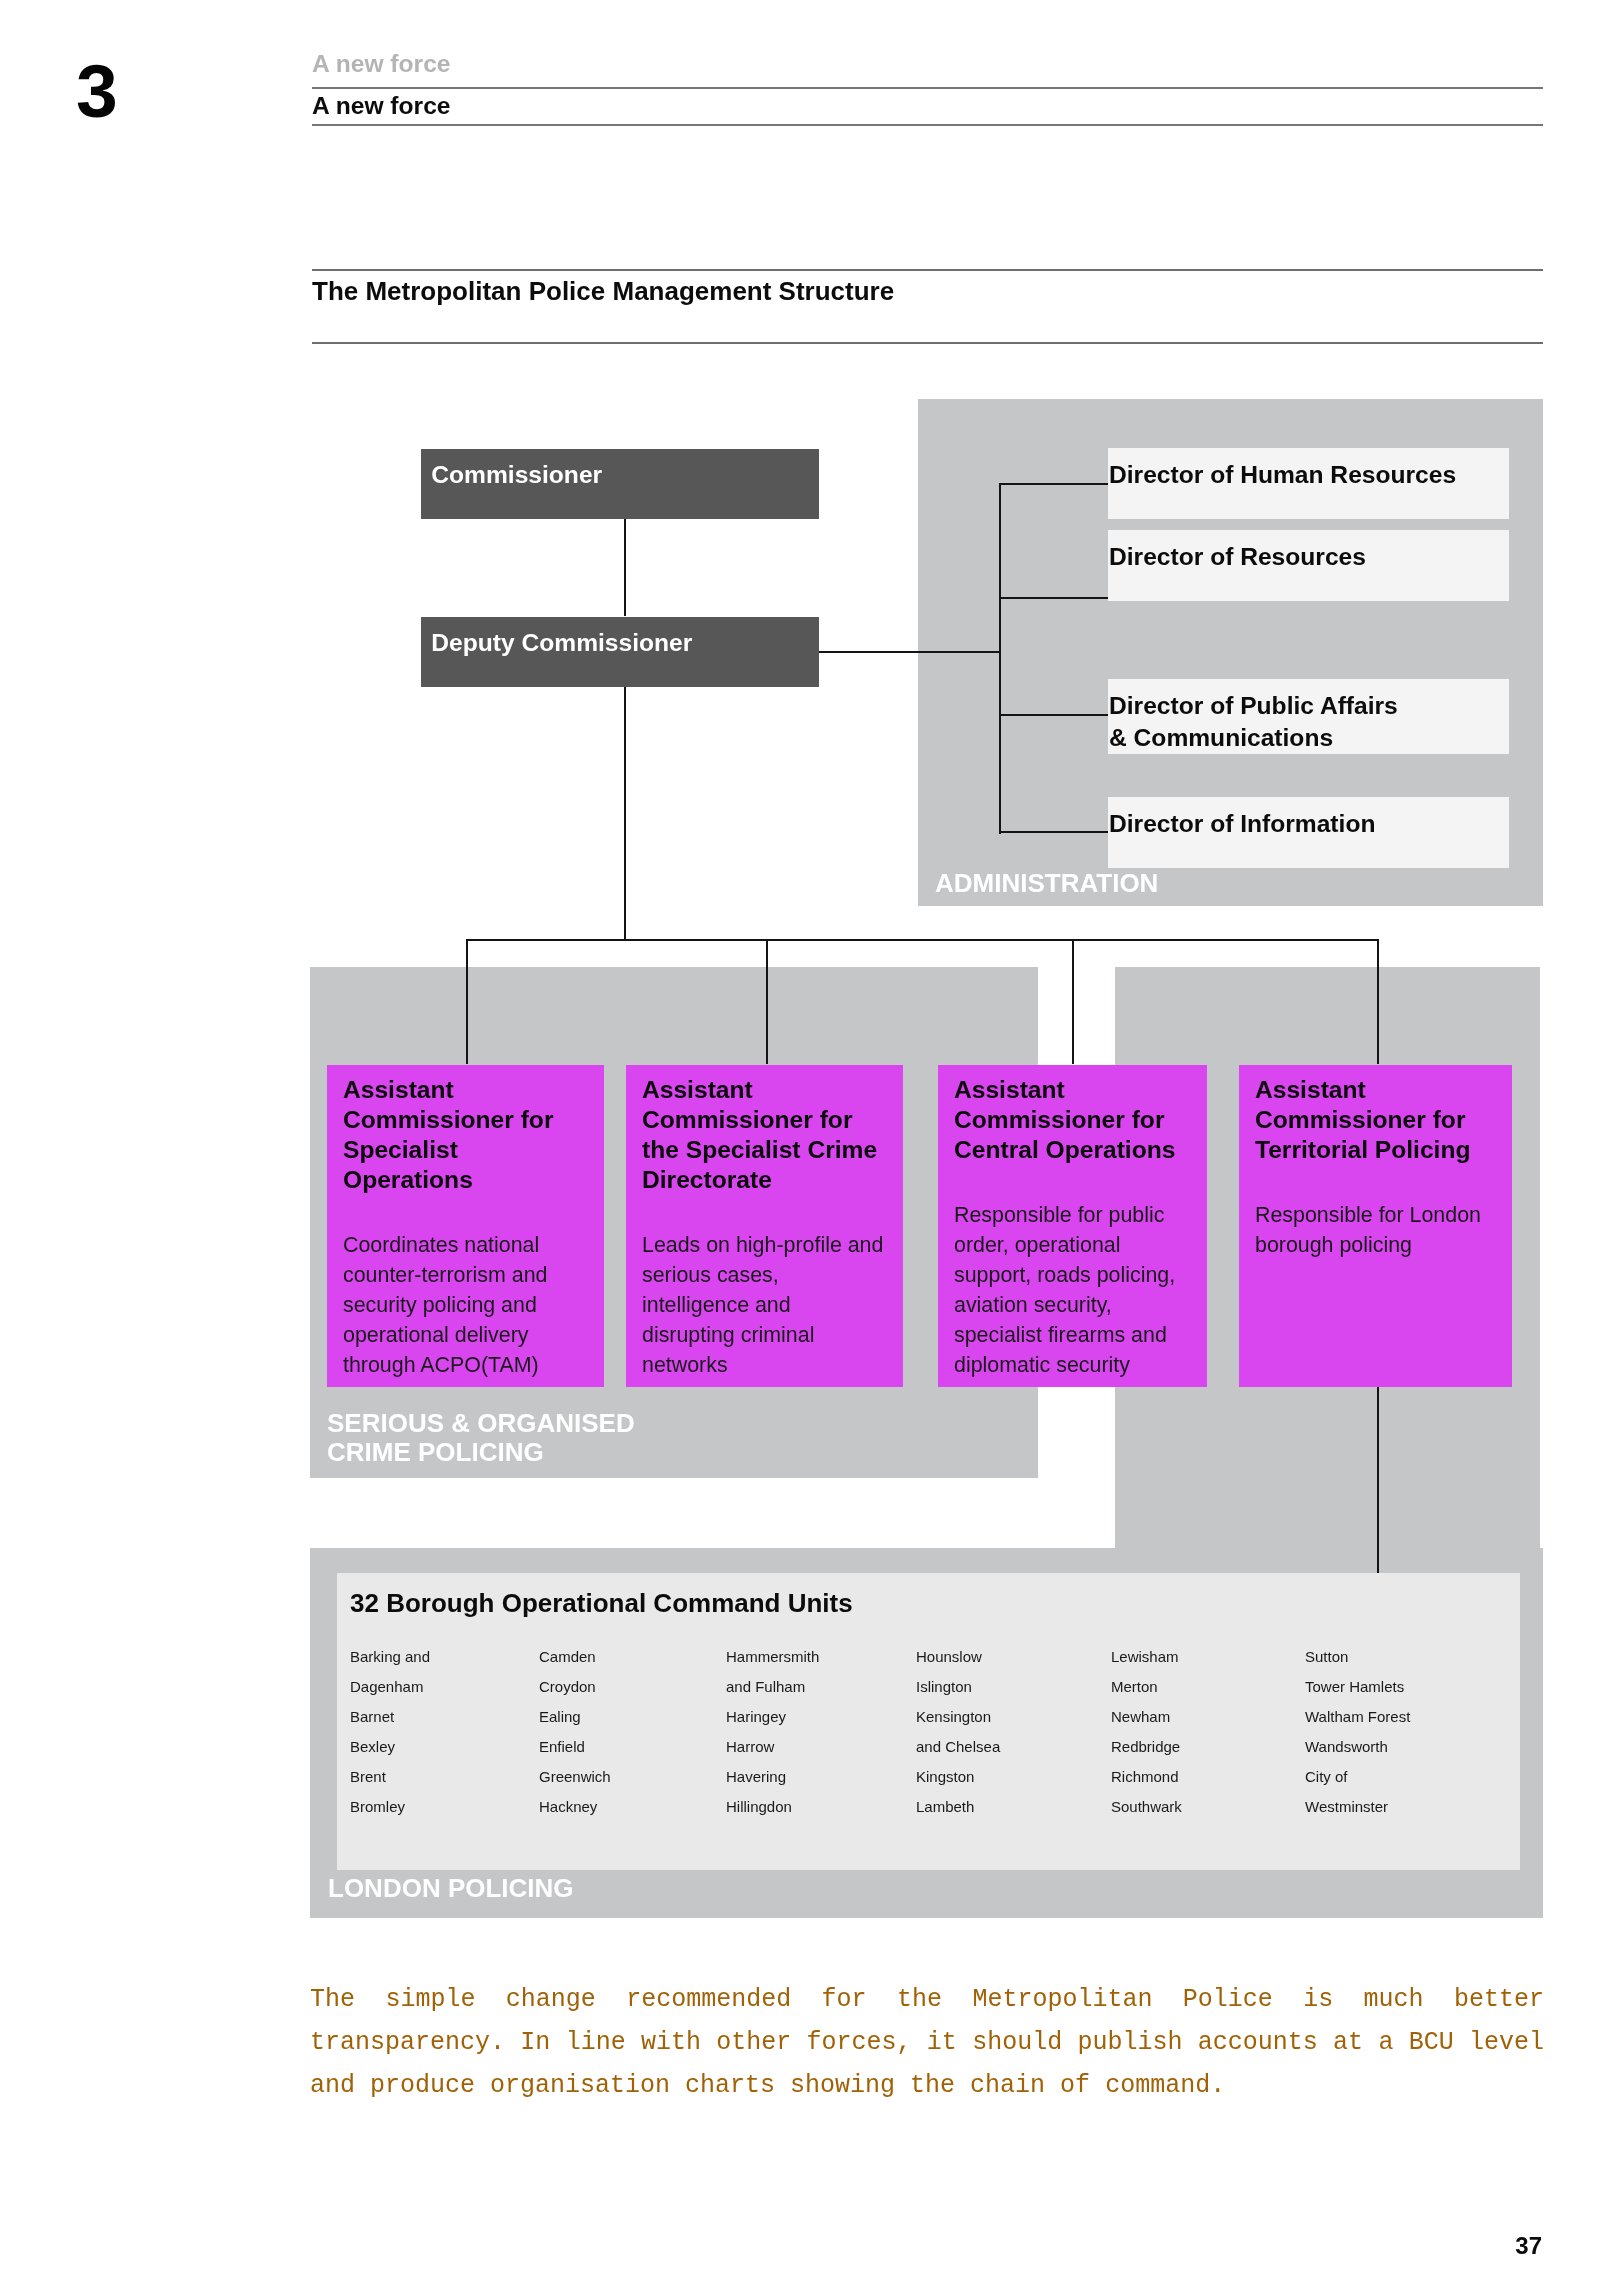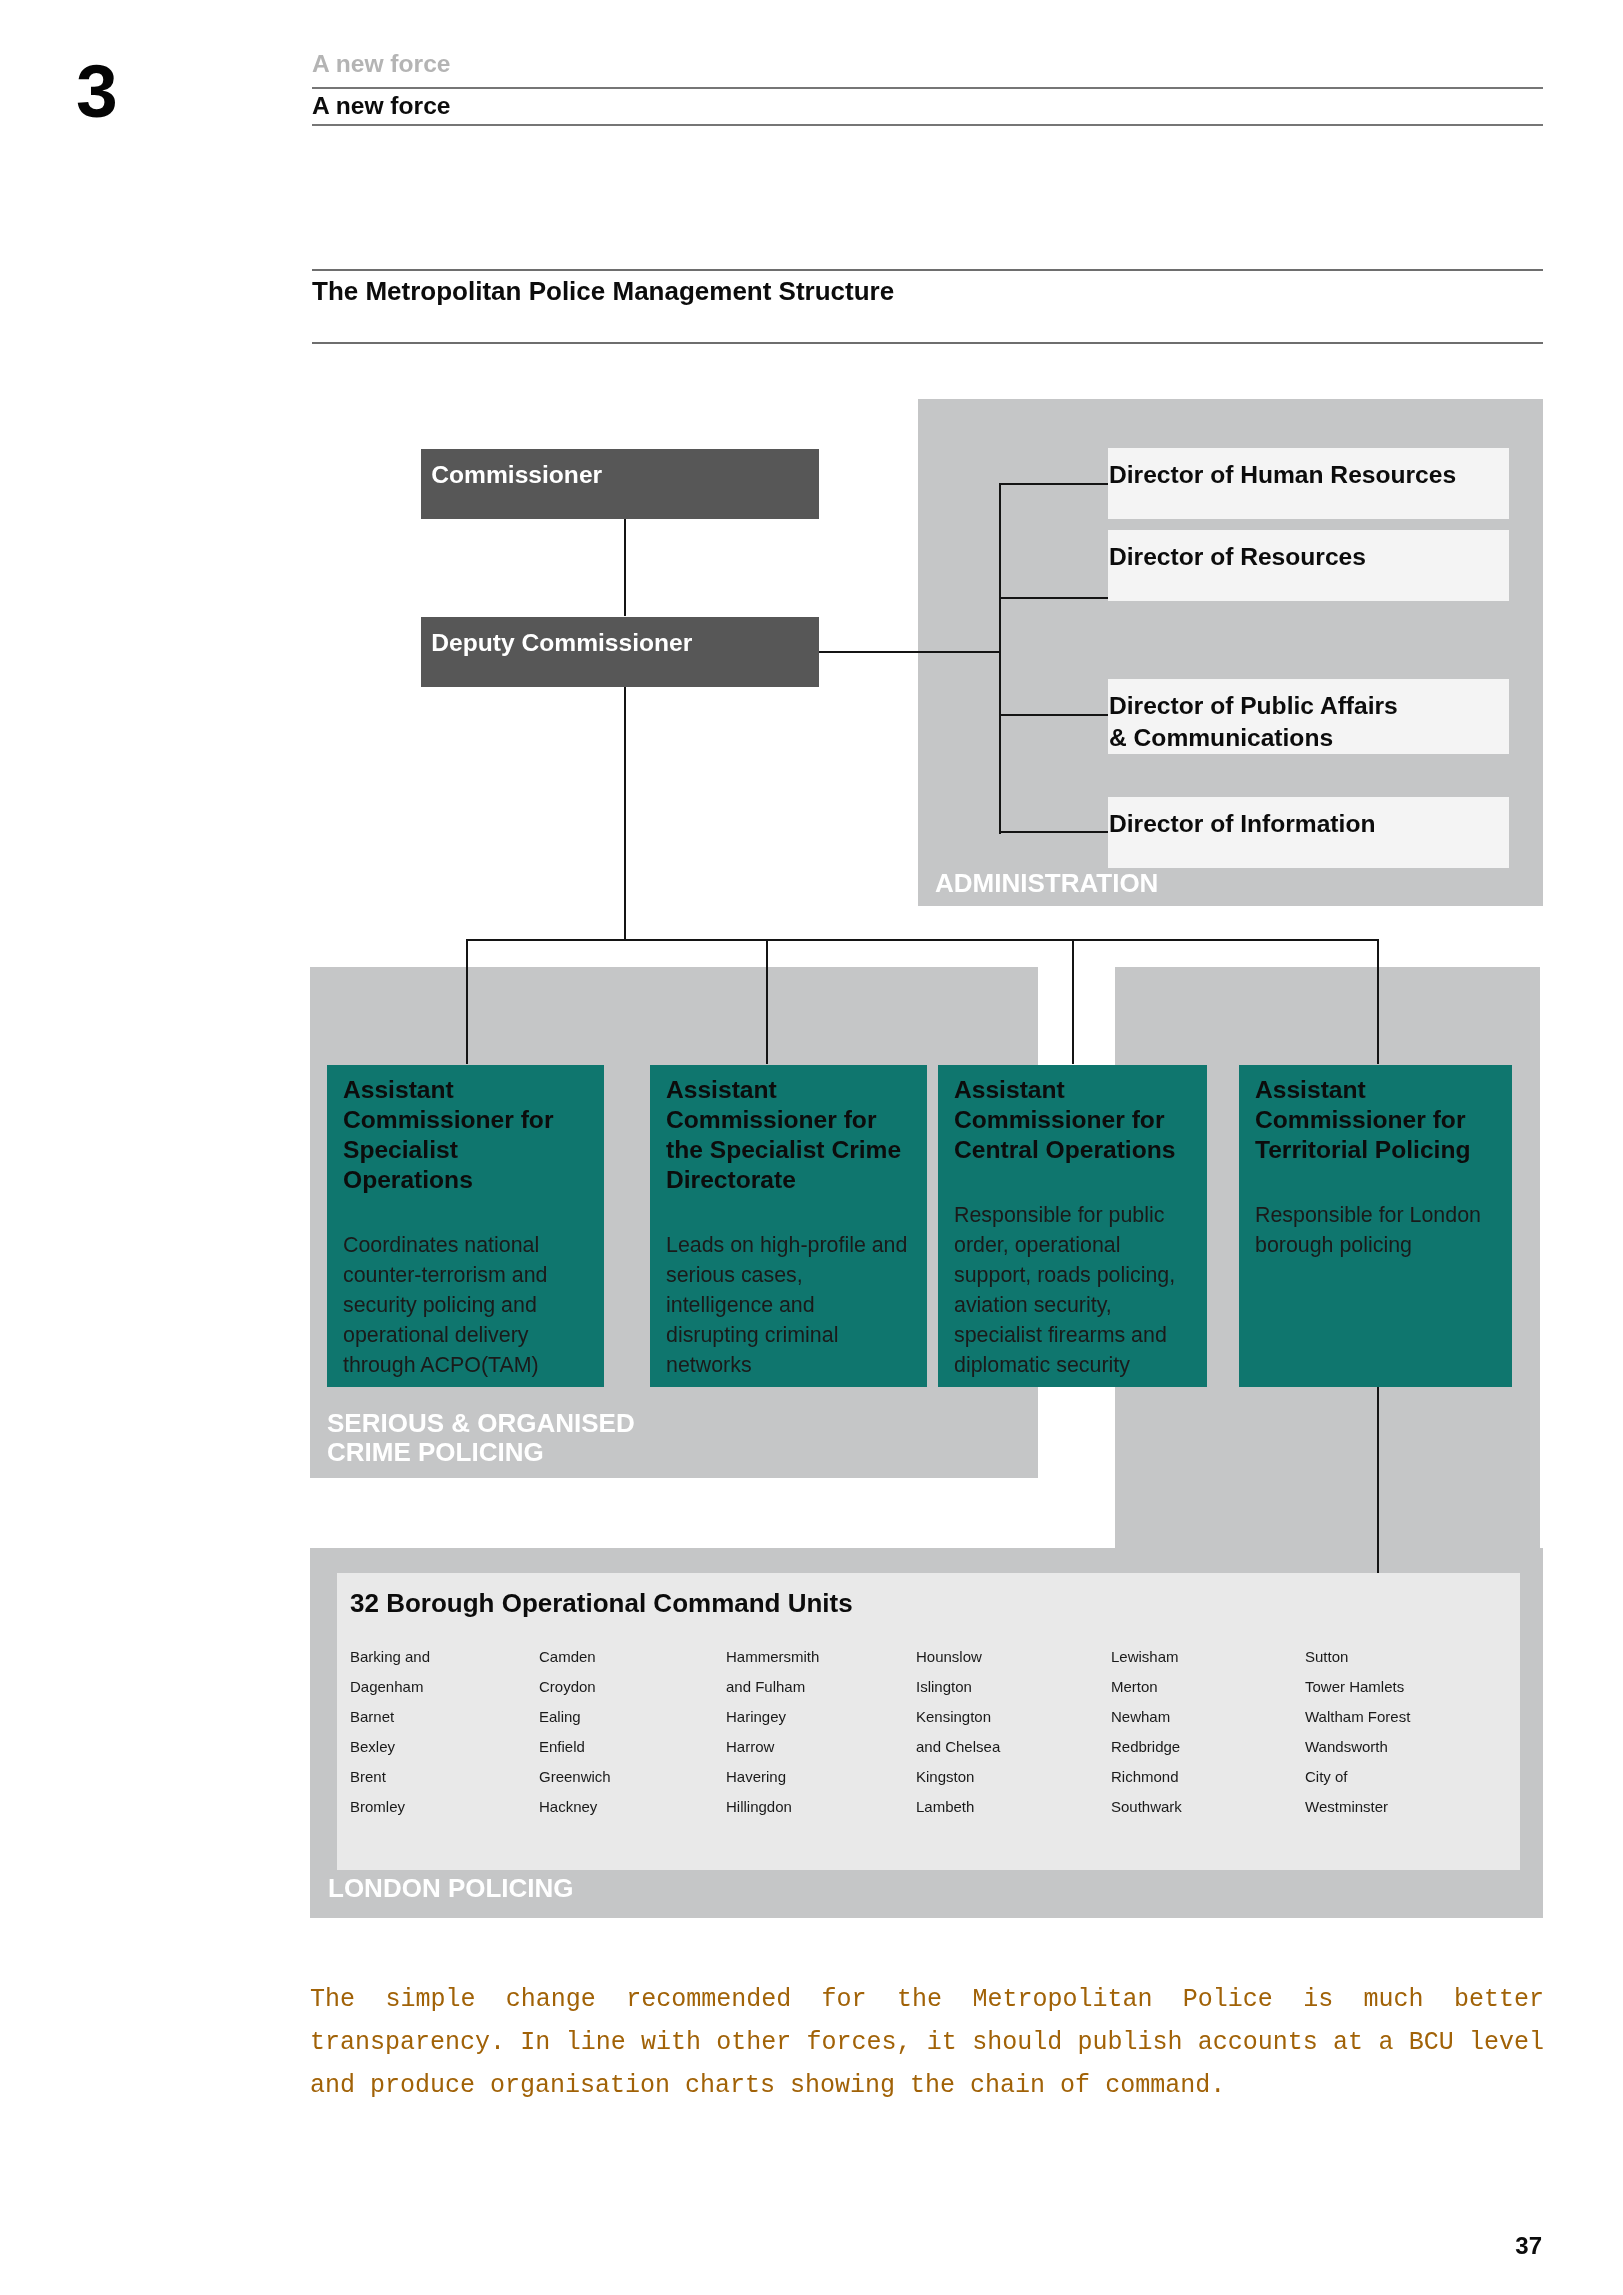--- a/index.html
+++ b/index.html
@@ -60,25 +60,25 @@
 
   .dir-box {
     background:#f4f4f4; color:#0c0c0c; font-weight:bold; font-size:24.6px; line-height:32px;
     padding:11px 0 0 1px; box-sizing:border-box; white-space:pre-line; z-index:2;
   }
   .dir-hr   { left:1108px; top:448px;  width:401px; height:71px; }
   .dir-res  { left:1108px; top:530px;  width:401px; height:71px; }
   .dir-pa   { left:1108px; top:679px;  width:401px; height:75px; }
   .dir-info { left:1108px; top:797px; width:401px; height:71px; }
 
-  .ac-box { background:#0f766e; box-sizing:border-box; padding:9.5px 16px; z-index:2; }
+  .ac-box { background:#d946ef; box-sizing:border-box; padding:9.5px 16px; z-index:2; }
   .ac-box h3 { margin:0 0 35px 0; font-size:24.6px; line-height:30px; font-weight:bold; color:#0c0c0c; }
   .ac-box p  { margin:0; font-size:21.4px; line-height:30px; font-weight:normal; color:#1a1a1a; }
   .ac1 { left:327px;  top:1065px; width:277px; height:322px; }
-  .ac2 { left:626px;  top:1065px; width:277px; height:322px;margin-left:24px; }
+  .ac2 { left:626px;  top:1065px; width:277px; height:322px; }
   .ac3 { left:938px; top:1065px; width:269px; height:322px; }
   .ac4 { left:1239px; top:1065px; width:273px; height:322px;padding-left:16px; }
 
   
   .borough-box { left:337px; top:1573px; width:1183px; height:297px; background:#e9e9e9; z-index:2; }
   .borough-title { left:350px; top:1588px; font-size:26px; font-weight:bold; color:#0c0c0c; z-index:3; }
   .b-col { top:1642px; font-size:15px; line-height:30px; color:#1a1a1a; white-space:pre-line; z-index:3; }
   .b-col-1 { left:350px; }  .b-col-2 { left:539px; }  .b-col-3 { left:726px; }
   .b-col-4 { left:916px; } .b-col-5 { left:1111px; } .b-col-6 { left:1305px; }
 

